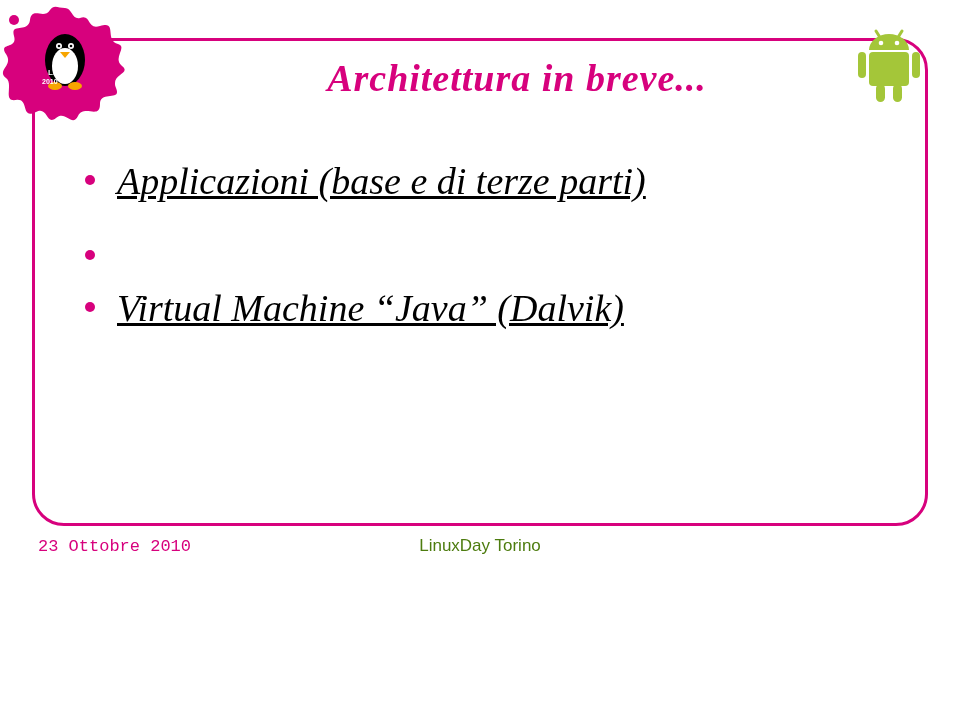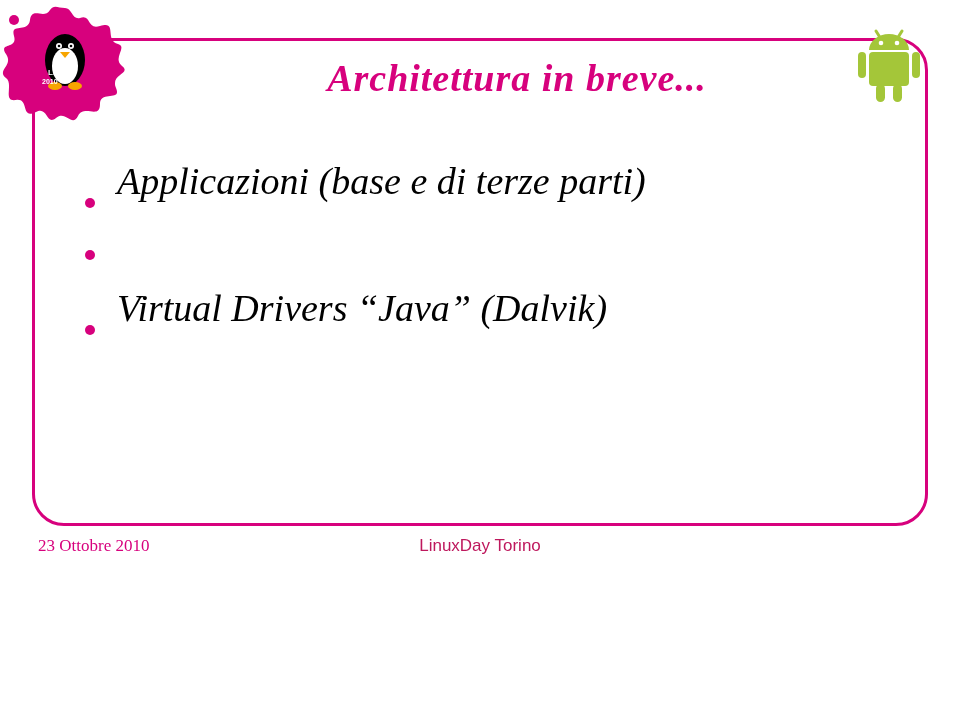--- a/index.html
+++ b/index.html
@@ -62,22 +62,23 @@
 
   
   .content {
     position: absolute;
     top: 155px;
     left: 85px;
     right: 85px;
   }
   .bullet {
     display: flex;
-    align-items: flex-end;
+    align-items: flex-start;
     margin-bottom: 22px;
+    text-decoration: underline;
   }
   .dot {
     width: 10px;
     height: 10px;
     border-radius: 50%;
     background: #d7017d;
     flex: 0 0 10px;
     margin-top: 20px;
     margin-right: 22px;
   }
@@ -87,33 +88,33 @@
     font-size: 38px;
     color: #000;
     line-height: 1.4;
   }
 
   
   .footer-left {
     position: absolute;
     left: 38px;
     bottom: 18px;
-    font-family: Liberation Serif, serif;
+    font-family: Liberation Mono, monospace;
     font-size: 17px;
     color: #d7017d;
   }
   .footer-center {
     position: absolute;
     left: 0;
     right: 0;
     bottom: 18px;
     text-align: center;
     font-family: Arial, Helvetica, sans-serif;
     font-size: 17px;
-    color: #be185d;
+    color: #4d7c0f;
   }
 </style>
 </head>
 <body>
 
 <div class="slide">
 
   <div class="frame"></div>
 
   <div class="splat">
@@ -169,20 +170,20 @@
   <div class="content">
     <div class="bullet">
       <span class="dot"></span>
       <span class="bullet-text">Applicazioni (base e di terze parti)</span>
     </div>
     <div class="bullet">
       <span class="dot"></span>
     </div>
     <div class="bullet">
       <span class="dot"></span>
-      <span class="bullet-text">Virtual Drivers “Java” (Dalvik)</span>
+      <span class="bullet-text">Virtual Machine “Java” (Dalvik)</span>
     </div>
   </div>
 
   <div class="footer-left">23 Ottobre 2010</div>
   <div class="footer-center">LinuxDay Torino</div>
 
 </div>
 
 </body></html>

